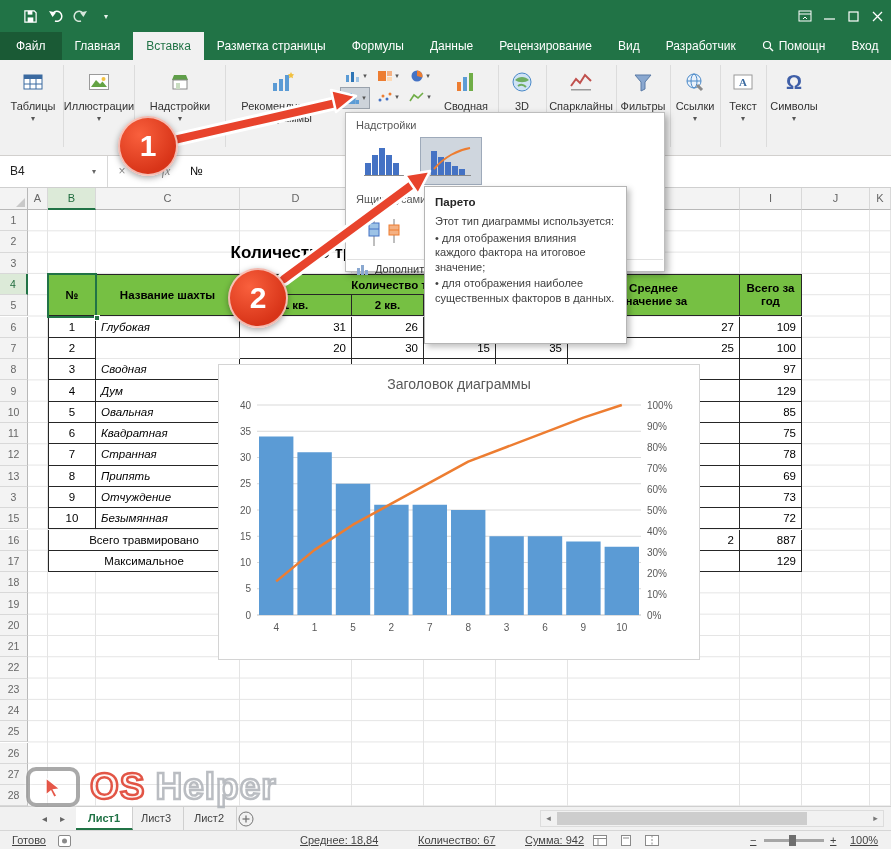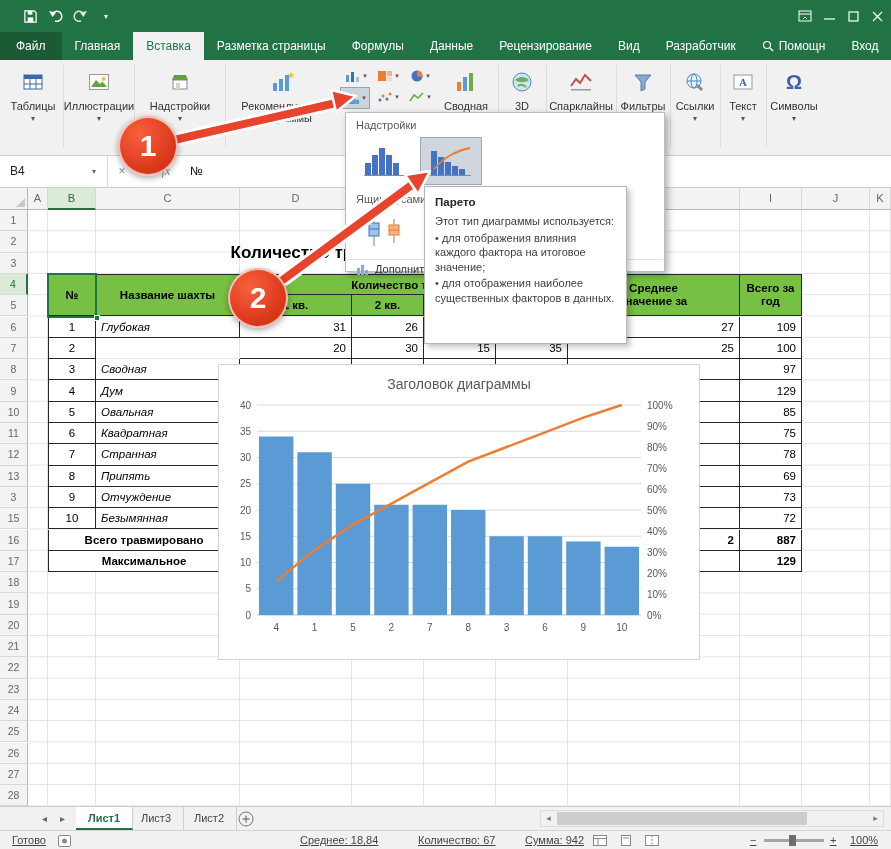--- a/index.html
+++ b/index.html
@@ -48,21 +48,21 @@
   .gridbg { position:absolute; left:28px; top:210px; width:863px; height:596px;
             background-image:linear-gradient(to bottom, transparent 20.3px, #e4e4e4 20.3px); background-size:100% 21.3px; }
   .vline { position:absolute; top:210px; height:596px; width:1px; background:#e4e4e4; }
 
   
   .tcell { position:absolute; font-size:11.5px; color:#000; display:flex; align-items:center; background:#fff;
            border-right:1px solid #262626; border-bottom:1px solid #262626; padding:0 5px; z-index:2; overflow:hidden; }
   .tcell.tl { border-left:1px solid #262626; } .tcell.tt { border-top:1px solid #262626; }
   .tcell.c-center { justify-content:center; padding:0; } .tcell.c-right { justify-content:flex-end; }
   .tcell.grn { background:#76c043; font-weight:bold; justify-content:center; text-align:center; padding:0; }
-  .tcell.b { font-weight:bold; } .tcell.it { font-style:italic; }
+  .tcell.b { font-weight:normal; } .tcell.it { font-style:italic; }
   .tcell.ttl { border:none; background:transparent; font-size:17px; font-weight:bold; justify-content:center; padding:0; }
   .tcell.wrapA span { width:86px; line-height:1.15; } .tcell.wrapB span { width:50px; line-height:1.15; }
   .selbox { position:absolute; left:47px; top:272.9px; width:50px; height:45px; border:2px solid #217346; z-index:3; }
   .selhandle { position:absolute; left:94px; top:315px; width:6px; height:6px; background:#217346; border:1px solid #fff; z-index:4; }
 
   
   .chart { position:absolute; left:218px; top:364px; width:482px; height:296px; background:#fff; border:1px solid #d4d4d4; z-index:5; }
 
   
   .dd { position:absolute; left:345px; top:112px; width:320px; height:160px; background:#fff; border:1px solid #bdbdbd;
@@ -847,20 +847,29 @@
     <line x1="174" y1="140" x2="336" y2="103" stroke="#ffffff" stroke-width="14" stroke-linecap="round"></line>
     <line x1="174" y1="140" x2="336" y2="103" stroke="#e8432c" stroke-width="8" stroke-linecap="round"></line>
     <polygon points="356,96 336,112 331,90" fill="#e8432c" stroke="#ffffff" stroke-width="2.5" stroke-linejoin="round"></polygon>
     <line x1="284" y1="279" x2="413" y2="184" stroke="#ffffff" stroke-width="14" stroke-linecap="round"></line>
     <line x1="284" y1="279" x2="413" y2="184" stroke="#e8432c" stroke-width="8" stroke-linecap="round"></line>
     <polygon points="430,171 418,194 405,175" fill="#e8432c" stroke="#ffffff" stroke-width="2.5" stroke-linejoin="round"></polygon>
   </svg>
   <div class="co" style="left:118px;top:116px">1</div>
   <div class="co" style="left:228px;top:268px">2</div>
 
+  <div class="wm">
+    <span class="wm-box">
+      <svg width="24" height="24" viewBox="0 0 24 24">
+          <path d="M5 3 L19 14 L12.5 14.8 L16 21 L13 22.5 L9.8 16.2 L5 20 Z" fill="#e23b2a" stroke="#fff" stroke-width="1.4"></path>
+        </svg>
+    </span>
+    <span class="wm-os">OS</span>
+    <span class="wm-helper">Helper</span>
+  </div>
 
   <div class="shbar">
     <span class="shnav" style="left:42px">◂</span>
     <span class="shnav" style="left:60px">▸</span>
     <span class="shtab active" style="left:76px">Лист1</span>
     <span class="shtab" style="left:129px">Лист3</span>
     <span class="shtab" style="left:182px">Лист2</span>
     <span class="addsheet">
       <svg width="16" height="16" viewBox="0 0 16 16">
           <circle cx="8" cy="8" r="7" fill="none" stroke="#767676"></circle>

